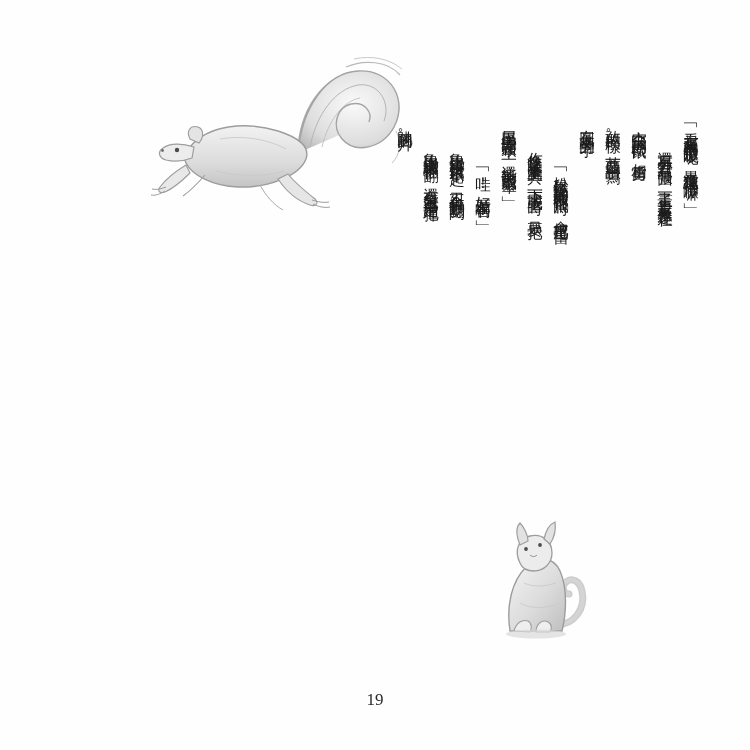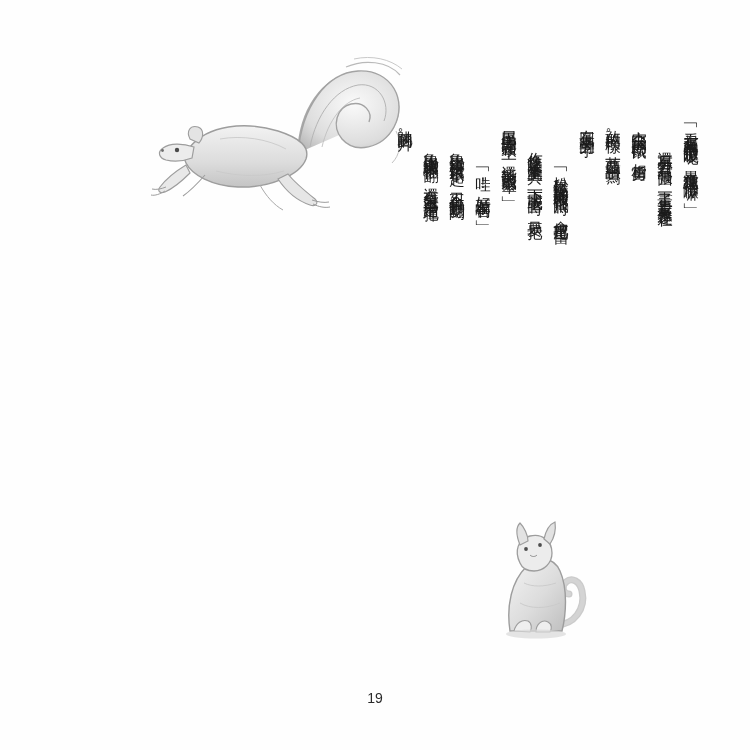--- a/index.html
+++ b/index.html
@@ -67,22 +67,22 @@
     width: 130px;
     height: 145px;
   }
 
   .page-number {
     position: absolute;
     left: 0;
     right: 0;
     top: 690px;
     text-align: center;
-    font-family: Liberation Sans, sans-serif;
-    font-size: 14px;
+    font-family: Liberation Serif, serif;
+    font-size: 17px;
     color: #2a2a2a;
   }
 </style>
 </head>
 <body>
 
 <div id="page">
   <div class="page-surface"></div>
 
   <div class="squirrel">

